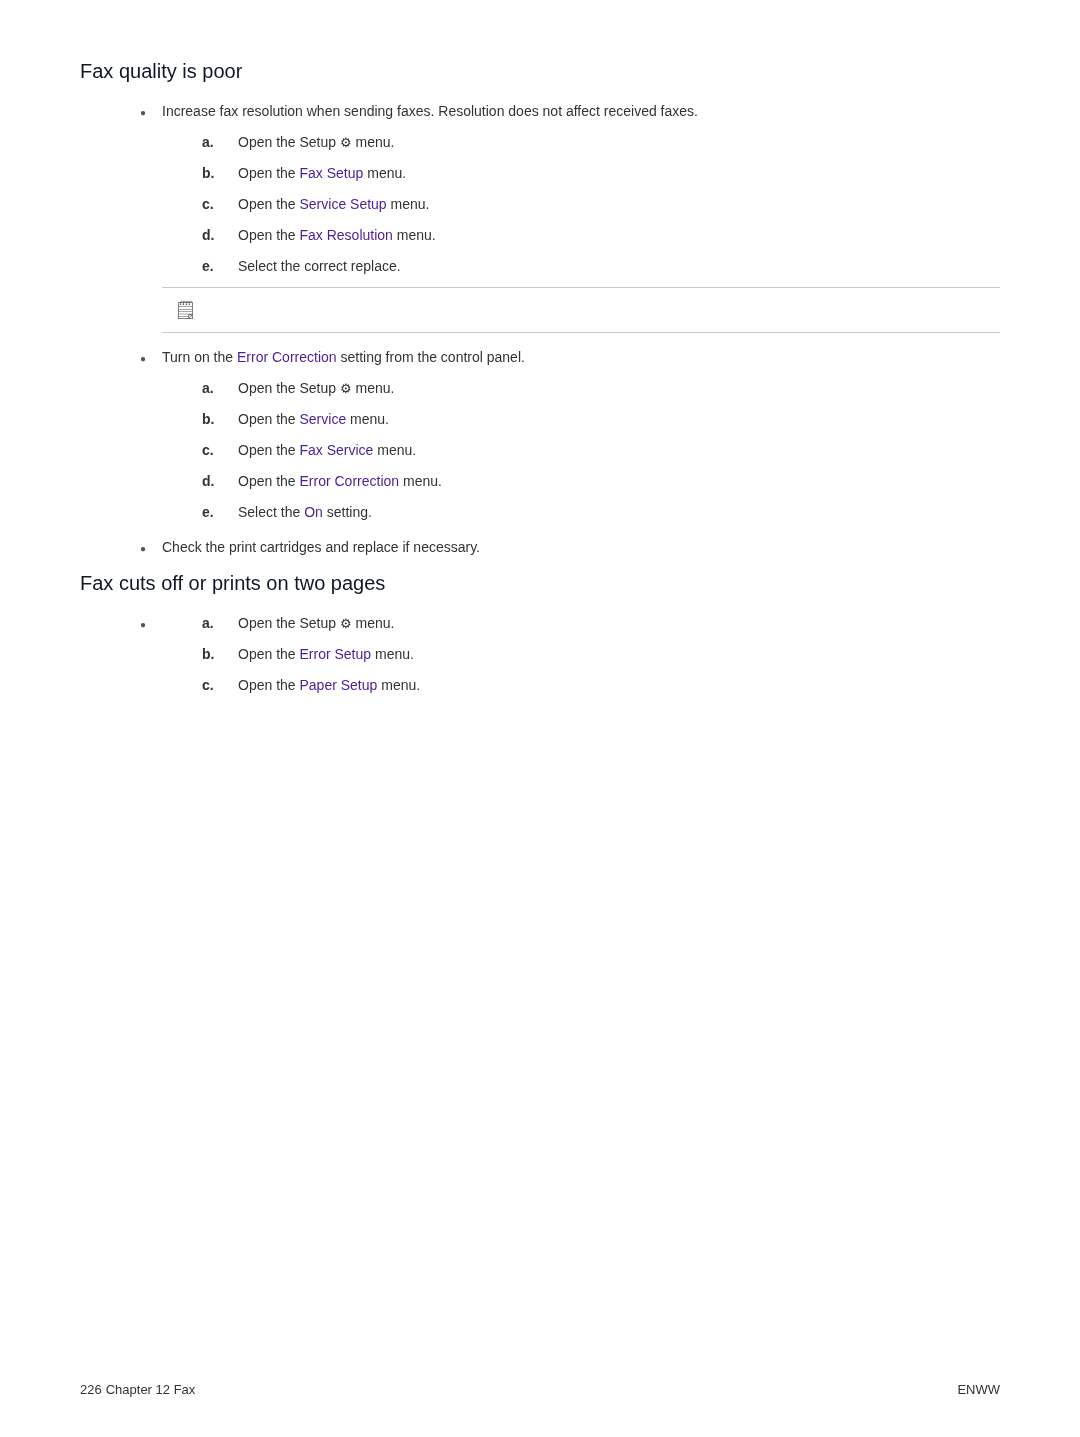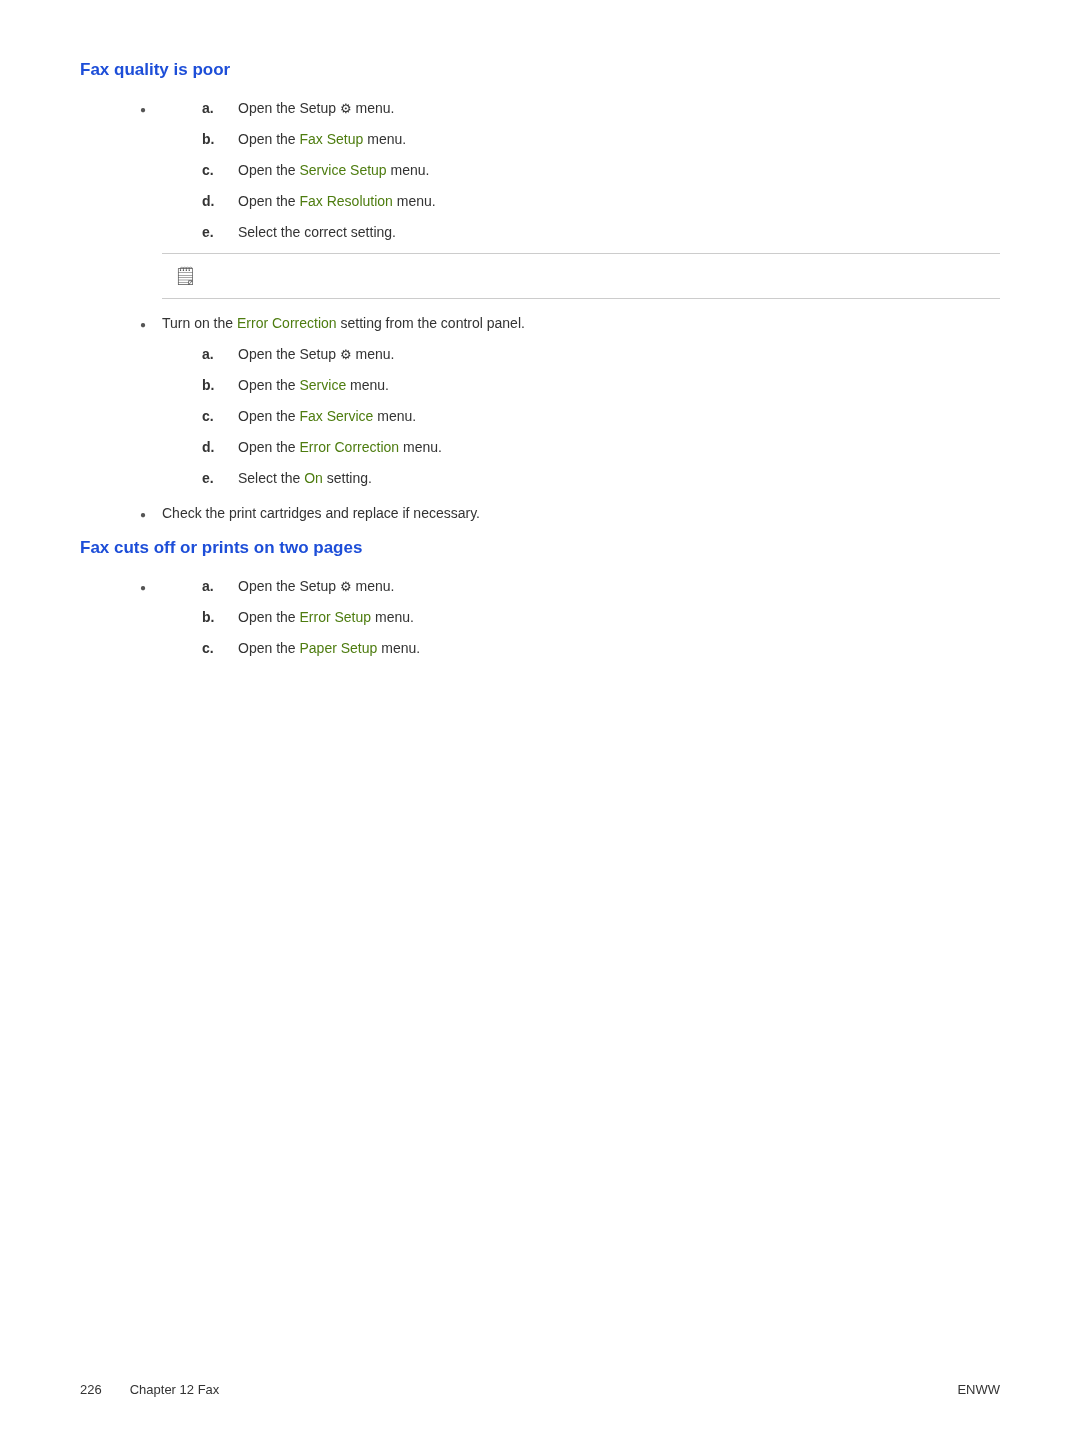--- a/index.html
+++ b/index.html
@@ -6,23 +6,23 @@
     body {
       font-family: Arial, sans-serif;
       font-size: 14px;
       color: #333;
       background: #fff;
       width: 1080px;
       min-height: 1437px;
       padding: 60px 80px 60px 80px;
     }
     .section-title {
-      color: #1d4ed8;
-      font-size: 17px;
-      font-weight: bold;
+      color: #0f172a;
+      font-size: 20px;
+      font-weight: normal;
       margin-bottom: 18px;
     }
     .intro-text {
       margin-left: 100px;
       margin-bottom: 14px;
     }
     .bullet-list {
       list-style: none;
       margin-left: 60px;
       margin-bottom: 10px;
@@ -51,21 +51,21 @@
       display: flex;
       margin-bottom: 10px;
       line-height: 1.5;
     }
     .sub-label {
       font-weight: bold;
       min-width: 28px;
       margin-right: 8px;
     }
     a, .link {
-      color: #4d7c0f;
+      color: #4c1d95;
       text-decoration: none;
     }
     .note-box {
       border-top: 1px solid #ccc;
       border-bottom: 1px solid #ccc;
       padding: 8px 12px;
       margin: 10px 0 10px 0;
       display: flex;
       align-items: flex-start;
       gap: 8px;
@@ -88,52 +88,53 @@
       bottom: 40px;
       left: 80px;
       right: 80px;
       display: flex;
       justify-content: space-between;
       font-size: 13px;
       color: #333;
     }
     .footer-left {
       display: flex;
-      gap: 28px;
+      gap: 4px;
     }
   </style>
 </head>
 <body>
 
 <div>
   <h2 class="section-title">Fax quality is poor</h2>
 
   <ul class="bullet-list">
 
     <li>
+      <span>Increase fax resolution when sending faxes. Resolution does not affect received faxes.</span>
       <ol class="sub-list">
         <li>
           <span class="sub-label">a.</span>
           <span>Open the Setup <span style="font-size:13px;">⚙</span> menu.</span>
         </li>
         <li>
           <span class="sub-label">b.</span>
           <span>Open the <a href="#">Fax Setup</a> menu.</span>
         </li>
         <li>
           <span class="sub-label">c.</span>
           <span>Open the <a href="#">Service Setup</a> menu.</span>
         </li>
         <li>
           <span class="sub-label">d.</span>
           <span>Open the <a href="#">Fax Resolution</a> menu.</span>
         </li>
         <li>
           <span class="sub-label">e.</span>
-          <span>Select the correct setting.</span>
+          <span>Select the correct replace.</span>
         </li>
       </ol>
       <div class="note-box">
         <span class="note-icon">🗒</span>
       </div>
     </li>
 
     <li>
       <span>Turn on the <a href="#">Error Correction</a> setting from the control panel.</span>
       <ol class="sub-list">

